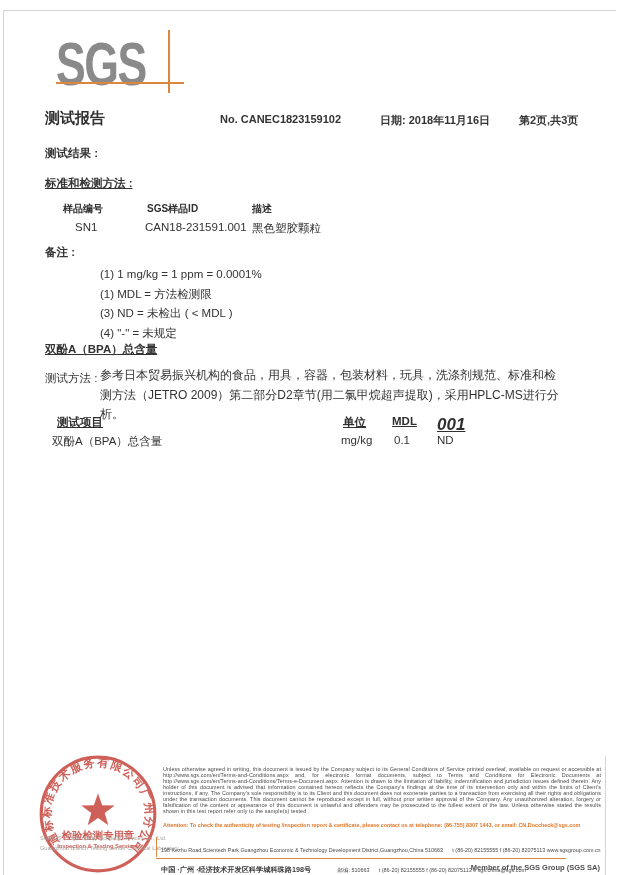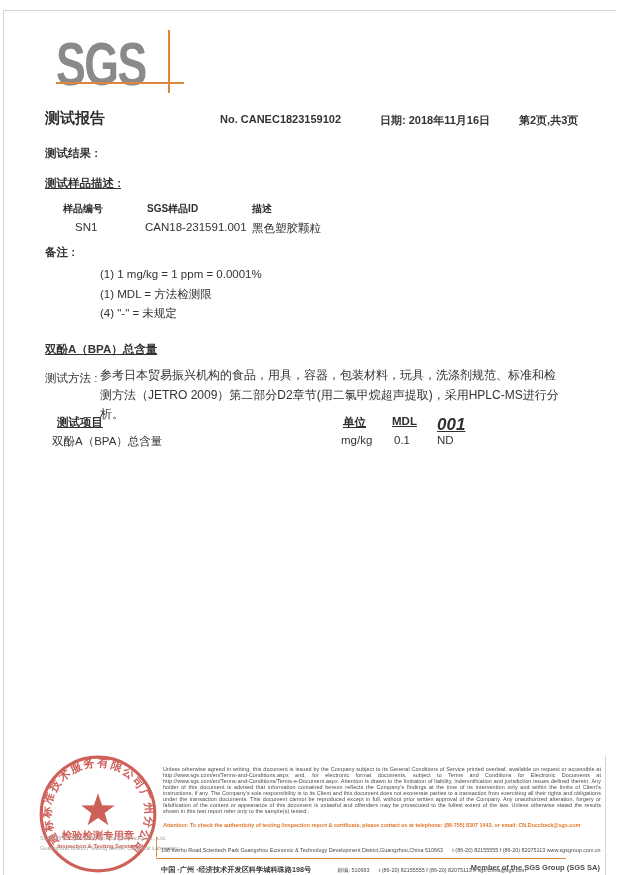--- a/index.html
+++ b/index.html
@@ -55,33 +55,34 @@
 </div>
 <div class="abs oline" style="left:56px;top:82px;width:128px;height:2px;"></div>
 <div class="abs oline" style="left:168px;top:30px;width:2px;height:63px;"></div>
 
 <div class="abs h-title nw" style="left:45px;top:109px;">测试报告</div>
 <div class="abs h-meta nw" style="left:220px;top:113px;">No. CANEC1823159102</div>
 <div class="abs h-meta nw" style="left:380px;top:113px;">日期: 2018年11月16日</div>
 <div class="abs h-meta nw" style="left:519px;top:113px;">第2页,共3页</div>
 
 <div class="abs sec-label nw" style="left:45px;top:146px;">测试结果 :</div>
-<div class="abs sec-label-u nw" style="left:45px;top:176px;">测试样品描述 :</div>
+<div class="abs sec-label-u nw" style="left:45px;top:176px;">标准和检测方法 :</div>
 
 <div class="abs tbl-h nw" style="left:63px;top:202px;">样品编号</div>
 <div class="abs tbl-h nw" style="left:147px;top:202px;">SGS样品ID</div>
 <div class="abs tbl-h nw" style="left:252px;top:202px;">描述</div>
 <div class="abs body-txt nw" style="left:75px;top:221px;">SN1</div>
 <div class="abs body-txt nw" style="left:137px;top:221px;margin-left:8px;">CAN18-231591.001</div>
 <div class="abs body-txt nw" style="left:252px;top:221px;">黑色塑胶颗粒</div>
 
 <div class="abs sec-label nw" style="left:45px;top:245px;">备注 :</div>
 <div class="abs" style="left:100px;top:265px;">
   <div class="note-line nw">(1) 1 mg/kg = 1 ppm = 0.0001%</div>
   <div class="note-line nw">(1) MDL = 方法检测限</div>
+  <div class="note-line nw">(3) ND = 未检出 ( &lt; MDL )</div>
   <div class="note-line nw">(4) "-" = 未规定</div>
 </div>
 
 <div class="abs sec-label-u nw" style="left:45px;top:342px;">双酚A（BPA）总含量</div>
 <div class="abs body-txt nw" style="left:45px;top:371px;">测试方法 :</div>
 <div class="abs method" style="left:100px;top:366px;">参考日本贸易振兴机构的食品，用具，容器，包装材料，玩具，洗涤剂规范、标准和检测方法（JETRO 2009）第二部分D2章节(用二氯甲烷超声提取)，采用HPLC-MS进行分析。</div>
 
 <div class="abs tbl-hu nw" style="left:57px;top:415px;">测试项目</div>
 <div class="abs tbl-hu nw" style="left:343px;top:415px;">单位</div>
 <div class="abs tbl-hu nw" style="left:392px;top:415px;">MDL</div>

